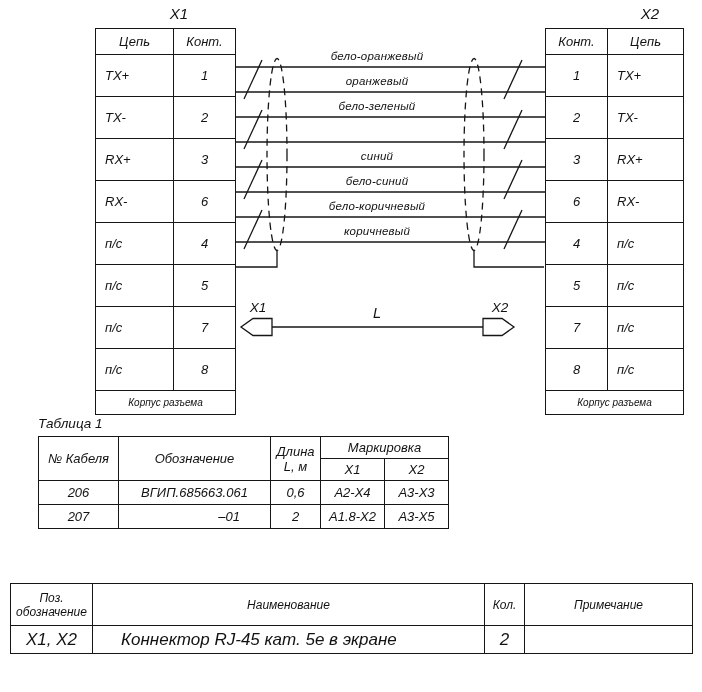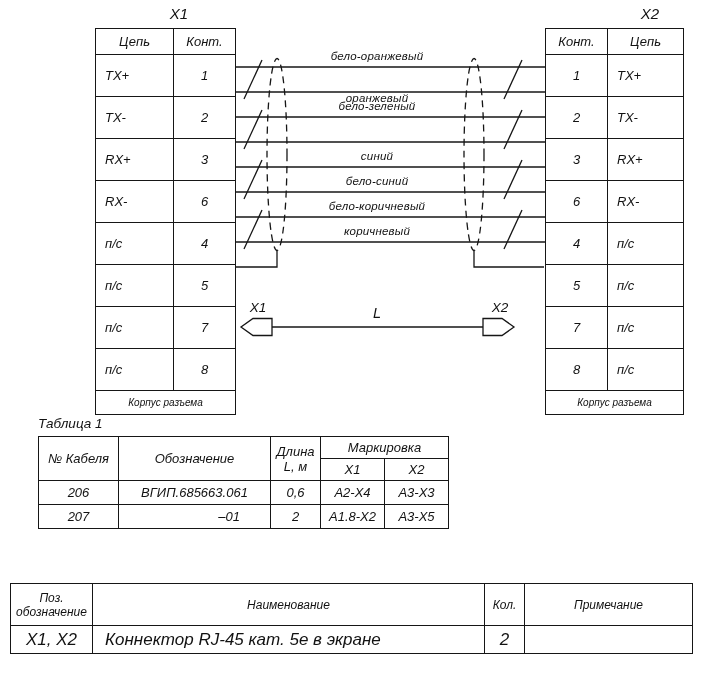--- a/index.html
+++ b/index.html
@@ -29,21 +29,21 @@
   .t1 td{border:1.4px solid #161616;font-size:13px;text-align:center;padding:1px 4px;white-space:nowrap;}
   .t1 tr.h td{height:22px;}
   .t1 tr.d td{height:24px;}
   .t1 td.suffix{text-align:right;padding-right:30px;}
 
   
   .bom{position:absolute;left:10px;top:583px;border-collapse:collapse;table-layout:fixed;background:#fff;}
   .bom td{border:1.4px solid #161616;font-size:12px;text-align:center;padding:1px 4px;white-space:nowrap;}
   .bom tr.h td{height:42px;}
   .bom tr.d td{height:28px;font-size:17px;}
-  .bom td.name-cell{text-align:left;padding-left:12px;}
+  .bom td.name-cell{text-align:left;padding-left:28px;}
 </style>
 </head>
 <body>
 
 <div class="page">
 
   <svg width="702" height="692" viewBox="0 0 702 692">
     <g stroke="#161616" stroke-width="1.3" fill="none">
 
       <g>
@@ -176,21 +176,21 @@
           <td class="c">8</td>
           <td class="l">п/с</td>
         </tr>
     <tr class="ftr">
       <td colspan="2">Корпус разъема</td>
     </tr>
   </tbody>
     </table>
 
   <div class="wire-label" style="top:50px;">бело-оранжевый</div>
-  <div class="wire-label" style="top:92px;">оранжевый</div>
+  <div class="wire-label" style="top:75px;">оранжевый</div>
   <div class="wire-label" style="top:100px;">бело-зеленый</div>
   <div class="wire-label" style="top:150px;">синий</div>
   <div class="wire-label" style="top:175px;">бело-синий</div>
   <div class="wire-label" style="top:200px;">бело-коричневый</div>
   <div class="wire-label" style="top:225px;">коричневый</div>
 
   <div class="lbl ctr" style="left:238px;top:300px;width:40px;">X1</div>
   <div class="lbl ctr" style="left:480px;top:300px;width:40px;">X2</div>
   <div class="lbl ctr" style="left:355px;top:305px;width:44px;font-size:14.5px;">L</div>
 

